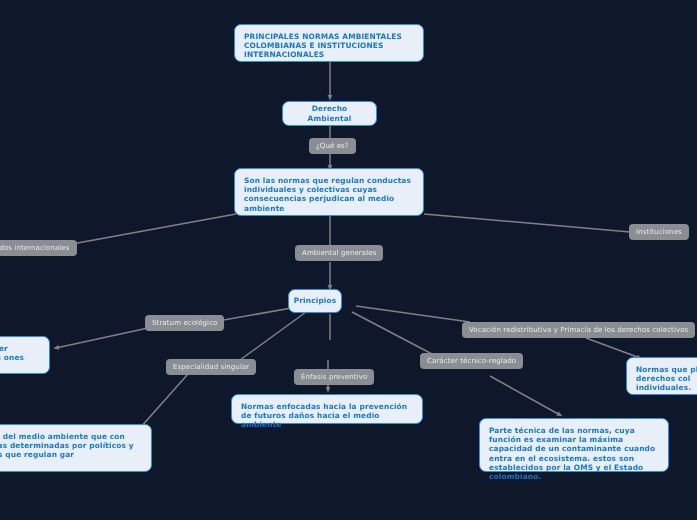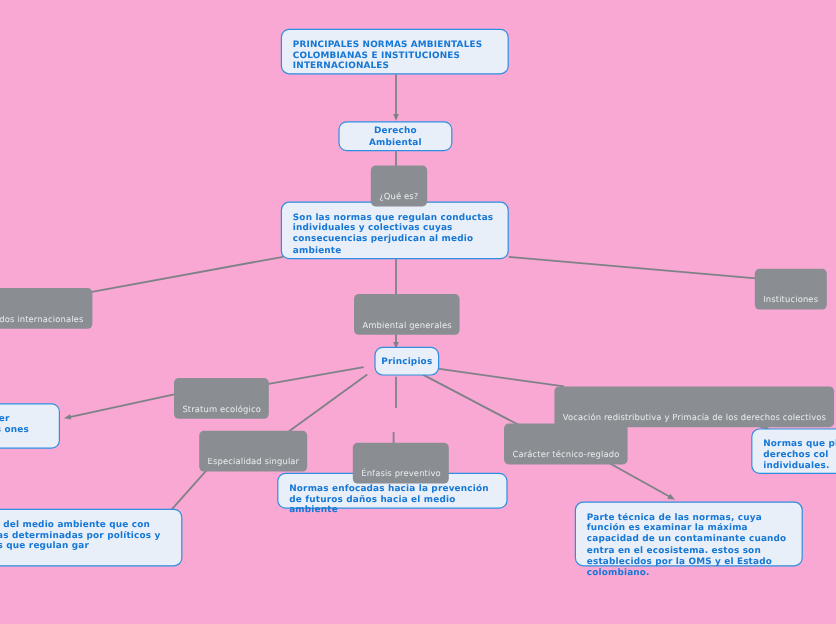--- a/index.html
+++ b/index.html
@@ -8,21 +8,21 @@
     padding: 0;
     background: #eef2f9;
   }
   body {
     font-family: "DejaVu Sans", "Liberation Sans", sans-serif;
   }
   #canvas {
     position: relative;
     width: 697px;
     height: 520px;
-    background: #f9a8d4;
+    background: #0f172a;
     overflow: hidden;
   }
   #edges {
     position: absolute;
     left: 0; top: 0;
     width: 697px;
     height: 520px;
     pointer-events: none;
   }
 
@@ -51,21 +51,21 @@
 
   
   .elabel {
     position: absolute;
     box-sizing: border-box;
     background: #8a8e93;
     color: #e8eaec;
     border-radius: 4px;
     font-size: 7px;
     line-height: 10px;
-    padding: 21px 7px 3px 7px;
+    padding: 3px 7px 3px 7px;
     white-space: nowrap;
     font-weight: normal;
     letter-spacing: 0.1px;
   }
 </style>
 </head>
 <body>
 
 <div id="canvas">
 
@@ -116,21 +116,21 @@
   </div>
 
   <div class="node center" style="left:282px; top:101px; width:95px; height:25px;">
     <span>Derecho Ambiental</span>
   </div>
 
   <div class="node" style="left:234px; top:168px; width:190px; height:48px;">
     <span>Son las normas que regulan conductas individuales y colectivas cuyas consecuencias perjudican al medio ambiente</span>
   </div>
 
-  <div class="node center" style="left:312px; top:289px; width:54px; height:24px;">
+  <div class="node center" style="left:288px; top:289px; width:54px; height:24px;">
     <span>Principios</span>
   </div>
 
   <div class="node" style="left:-46px; top:336px; width:96px; height:38px;">
     <span>u carácter ementos ones</span>
   </div>
 
   <div class="node" style="left:-58px; top:424px; width:210px; height:48px;">
     <span>eguladores del medio ambiente que con unas normas determinadas por políticos y geográficos que regulan gar</span>
   </div>

